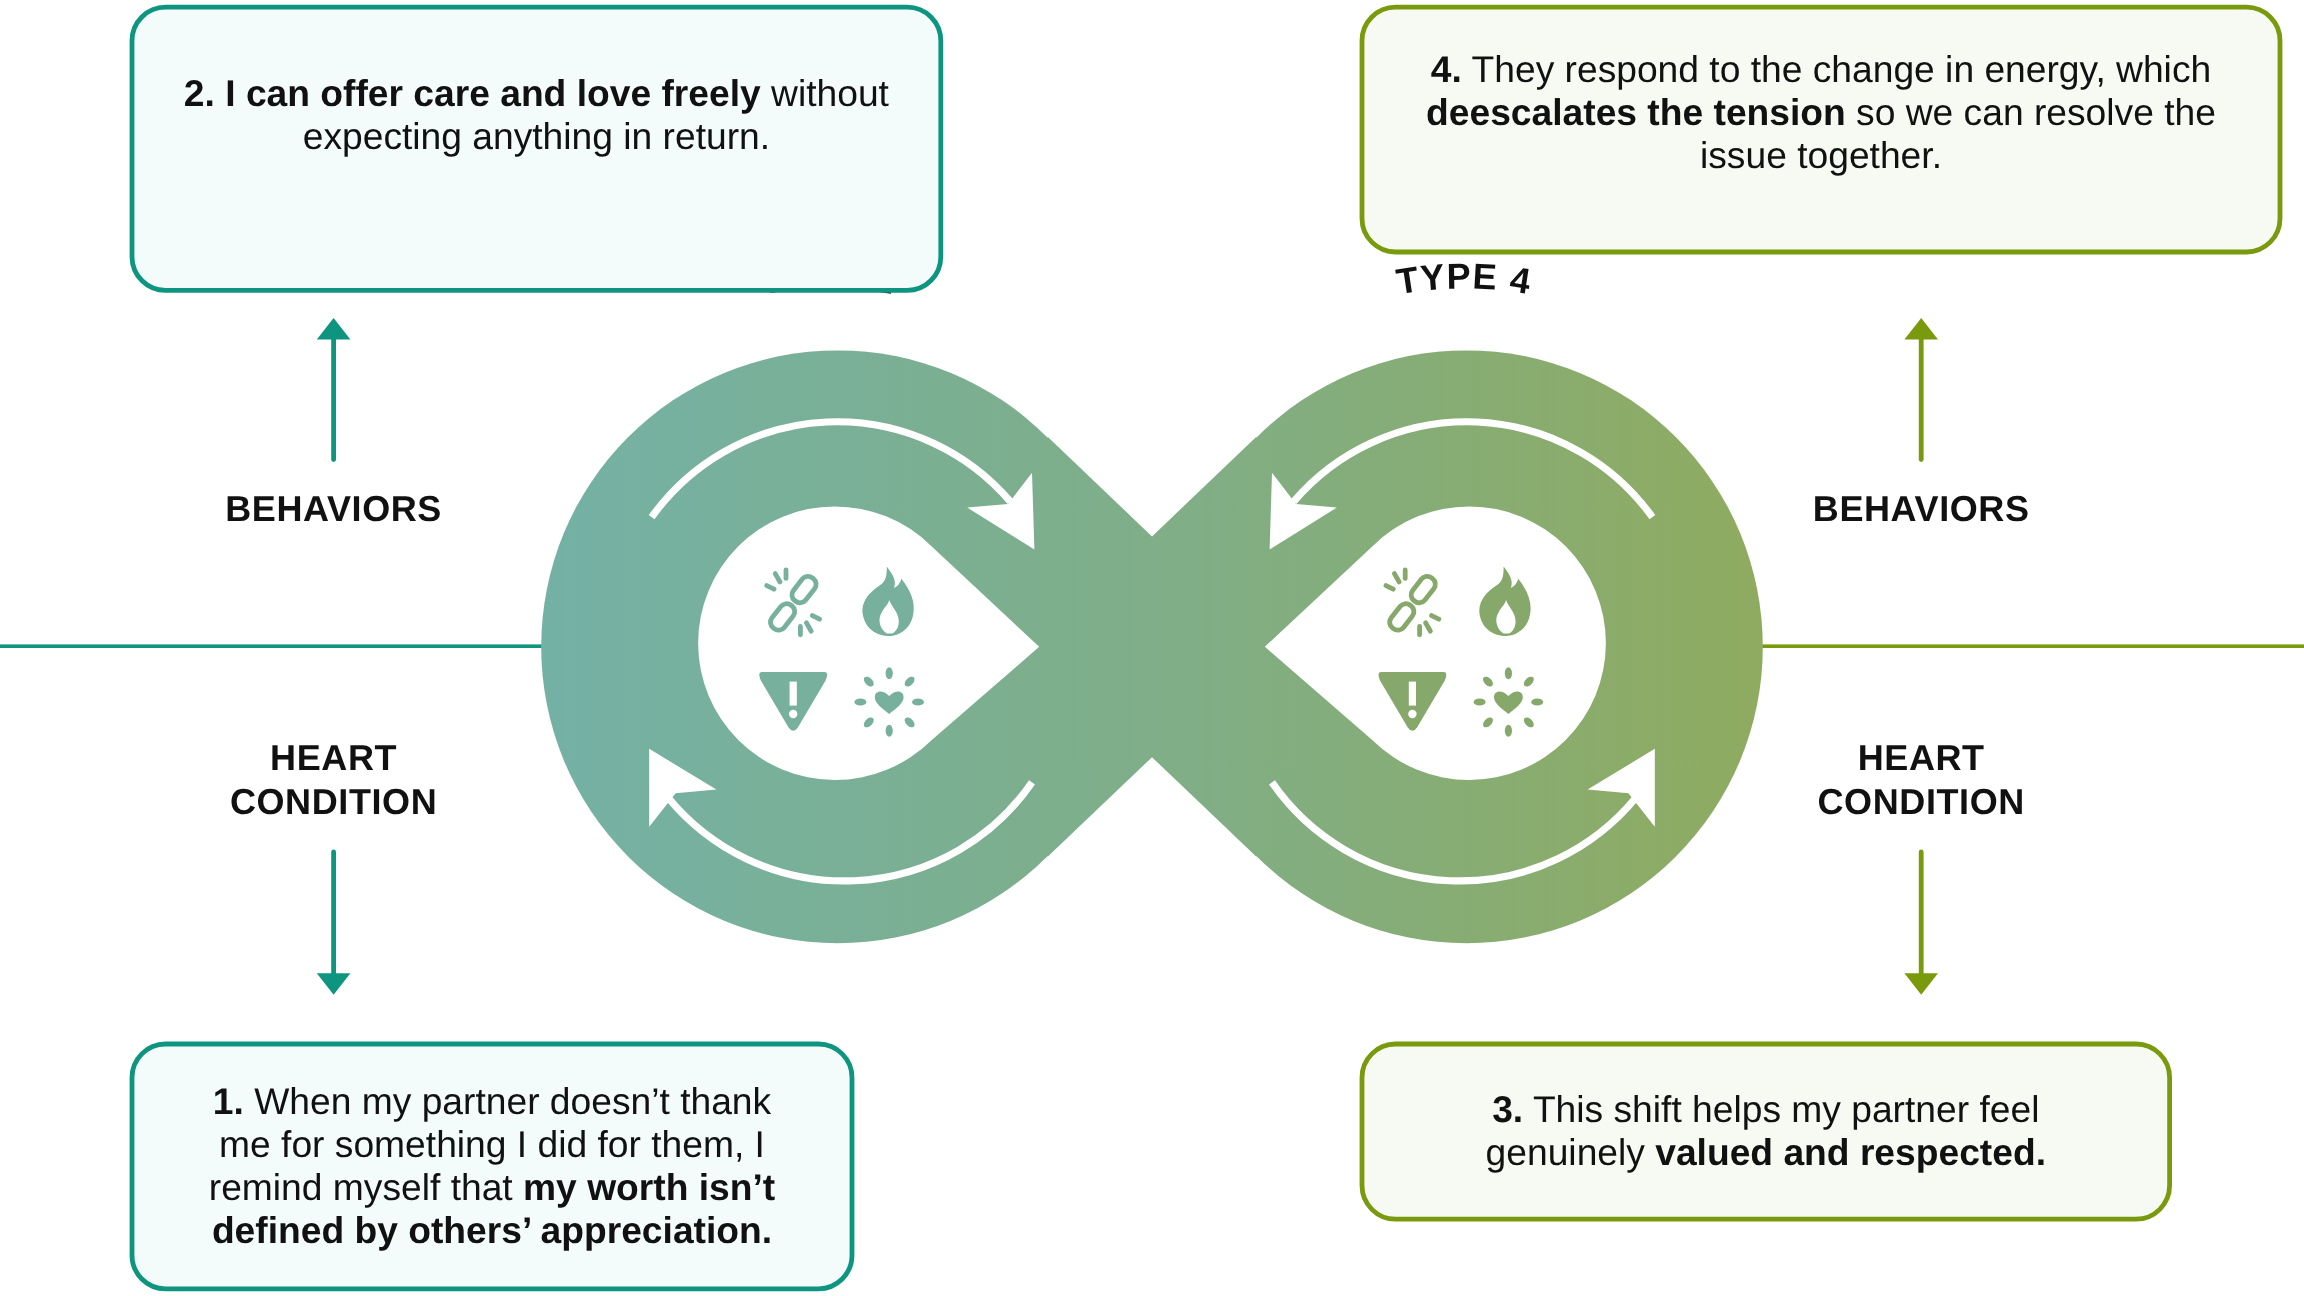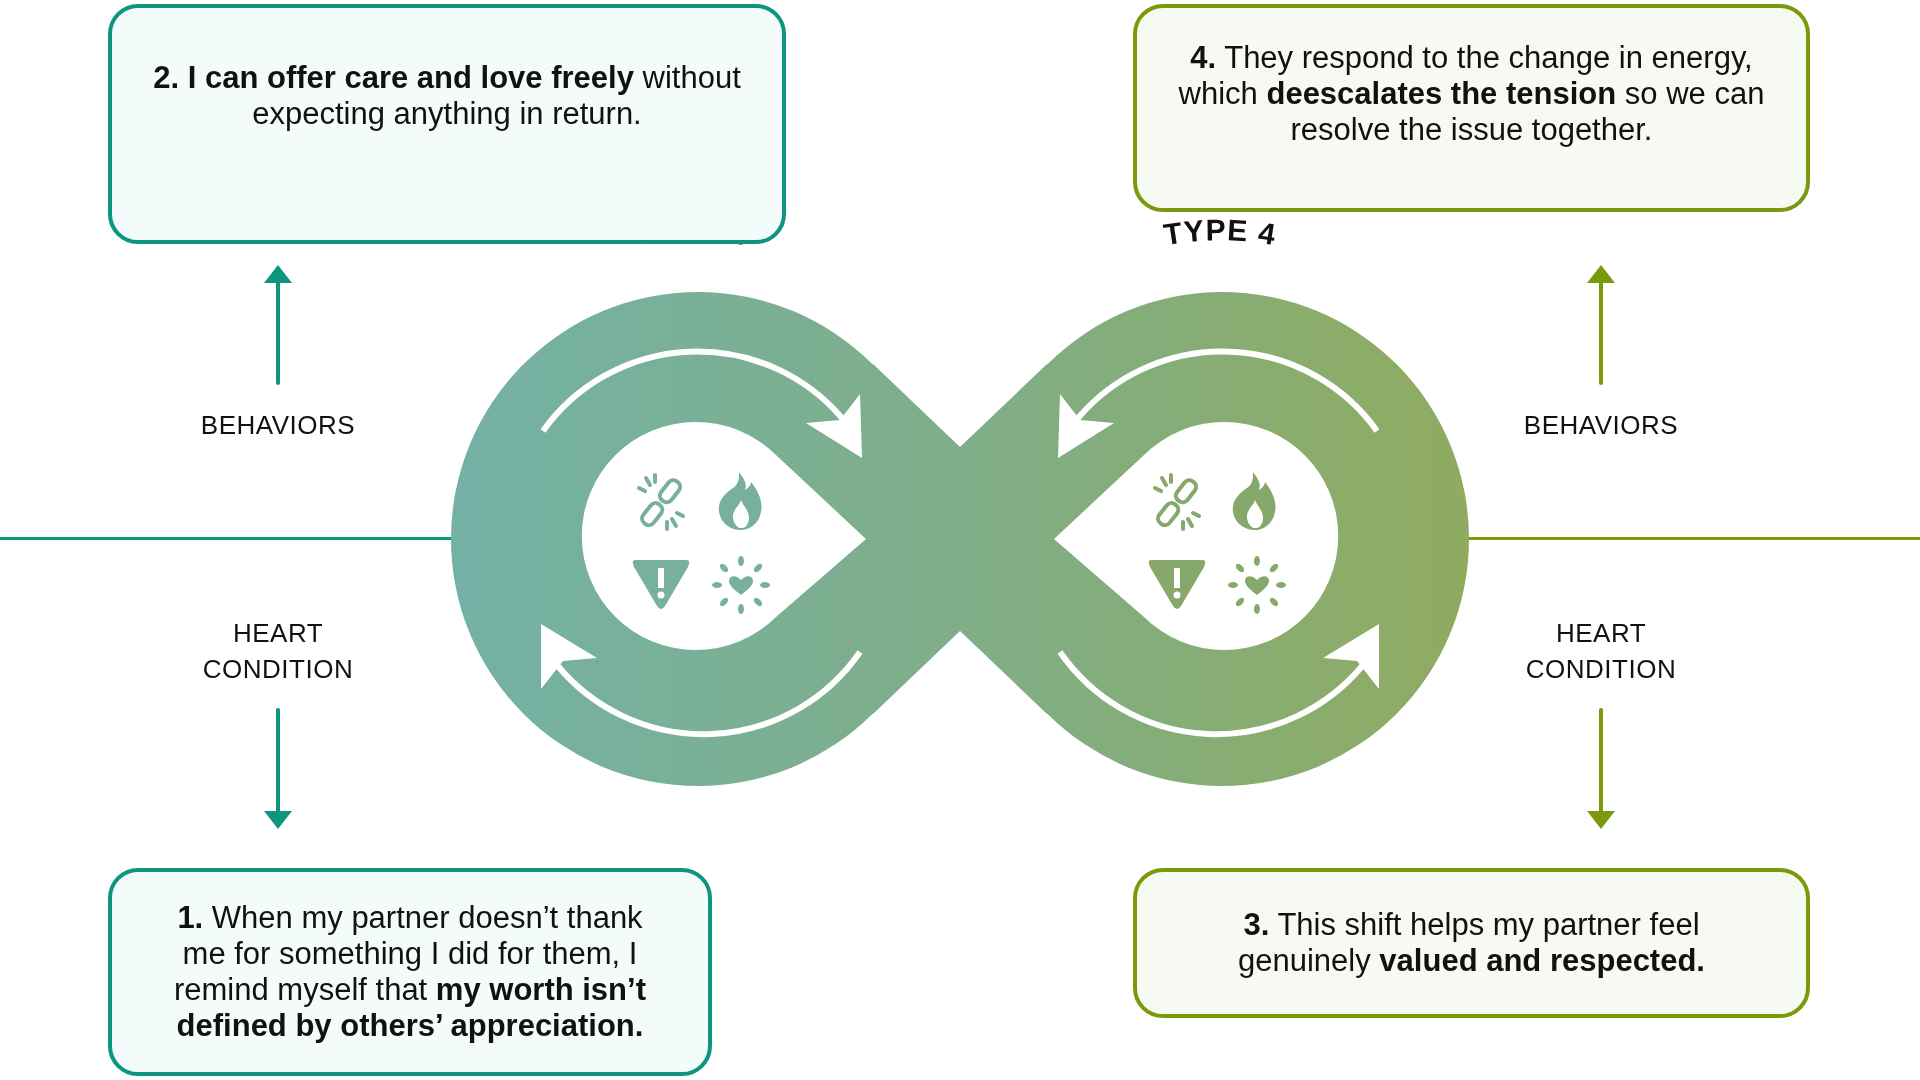--- a/index.html
+++ b/index.html
@@ -6,24 +6,24 @@
   body { width:1920px; height:1080px; position:relative; background:#ffffff; overflow:hidden;
          font-family:"Liberation Sans", sans-serif; color:#111; }
   .box { position:absolute; box-sizing:border-box; border-radius:30px; border:4px solid;
          display:flex; align-items:center; justify-content:center; text-align:center;
          font-size:31px; line-height:36px; padding:0 40px; }
   .box.teal { border-color:#0e9580; background:#f4fbfb; }
   .box.olive { border-color:#7a9a0e; background:#f7faf3; }
   .box p { margin:0; }
   .box b { font-weight:700; }
   #box2 { left:108px; top:4px; width:678px; height:240px; align-items:flex-start; padding-top:52px; }
-  #box4 { left:1133px; top:4px; width:677px; height:208px; align-items:flex-start; padding-top:32px; }
+  #box4 { left:1133px; top:4px; width:769px; height:208px; align-items:flex-start; padding-top:32px; }
   #box1 { left:108px; top:868px; width:604px; height:208px;text-align:center; }
   #box3 { left:1133px; top:868px; width:677px; height:150px; }
-  .label { position:absolute; font-weight:400; font-size:26px; line-height:36px; text-align:center;
+  .label { position:absolute; font-weight:700; font-size:30px; line-height:36px; text-align:center;
            width:300px; letter-spacing:0.5px; }
   .hline { position:absolute; height:3px; top:537px; }
   .vline { position:absolute; width:4px; border-radius:2px; }
   .arrowhead { position:absolute; width:0; height:0; border-left:14px solid transparent; border-right:14px solid transparent; }
   svg#loop { position:absolute; left:0; top:0; }
 </style>
 </head>
 <body>
 
 <div class="hline" style="left:0;width:455px;background:#0e9580;"></div>

